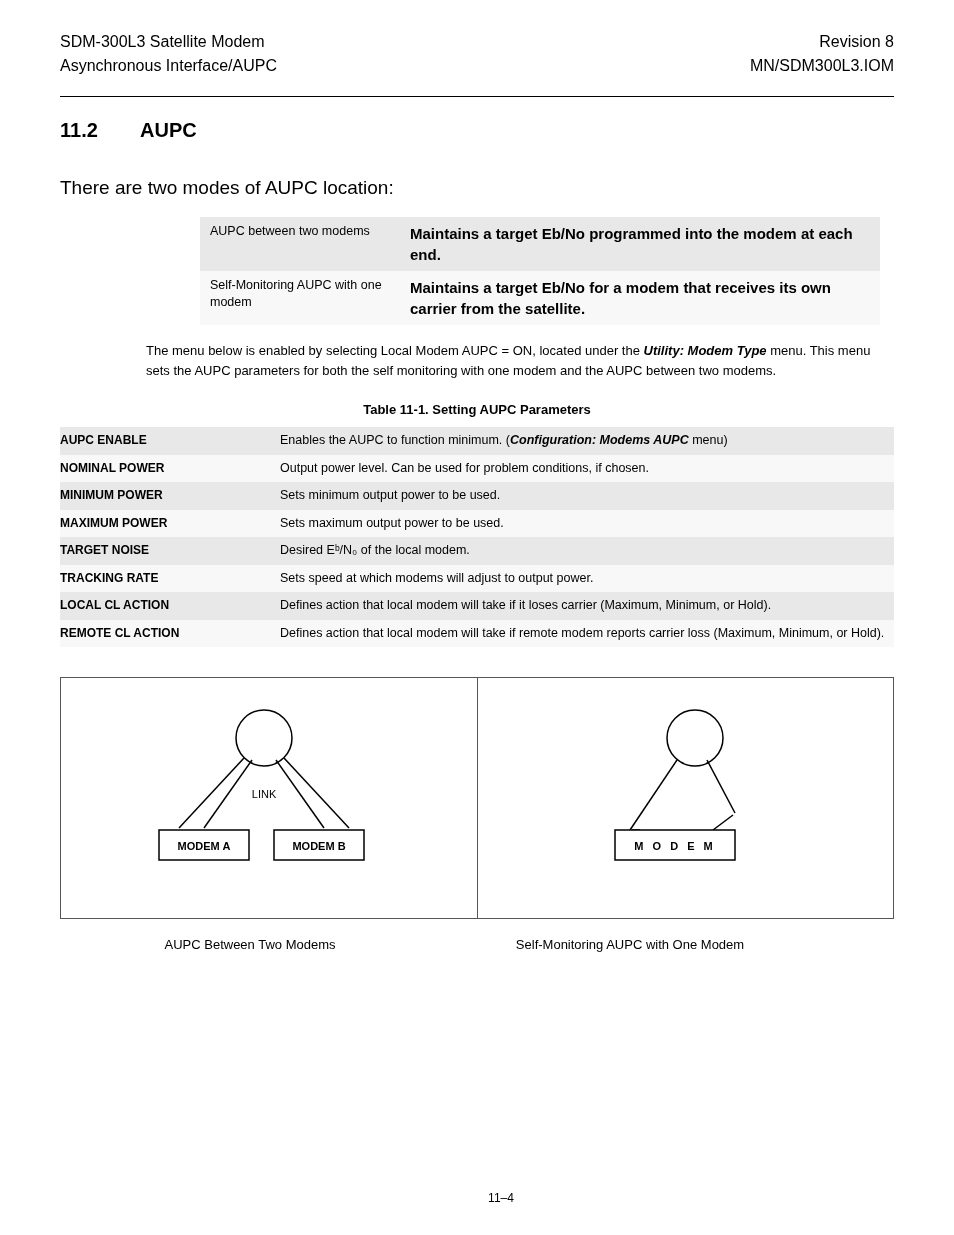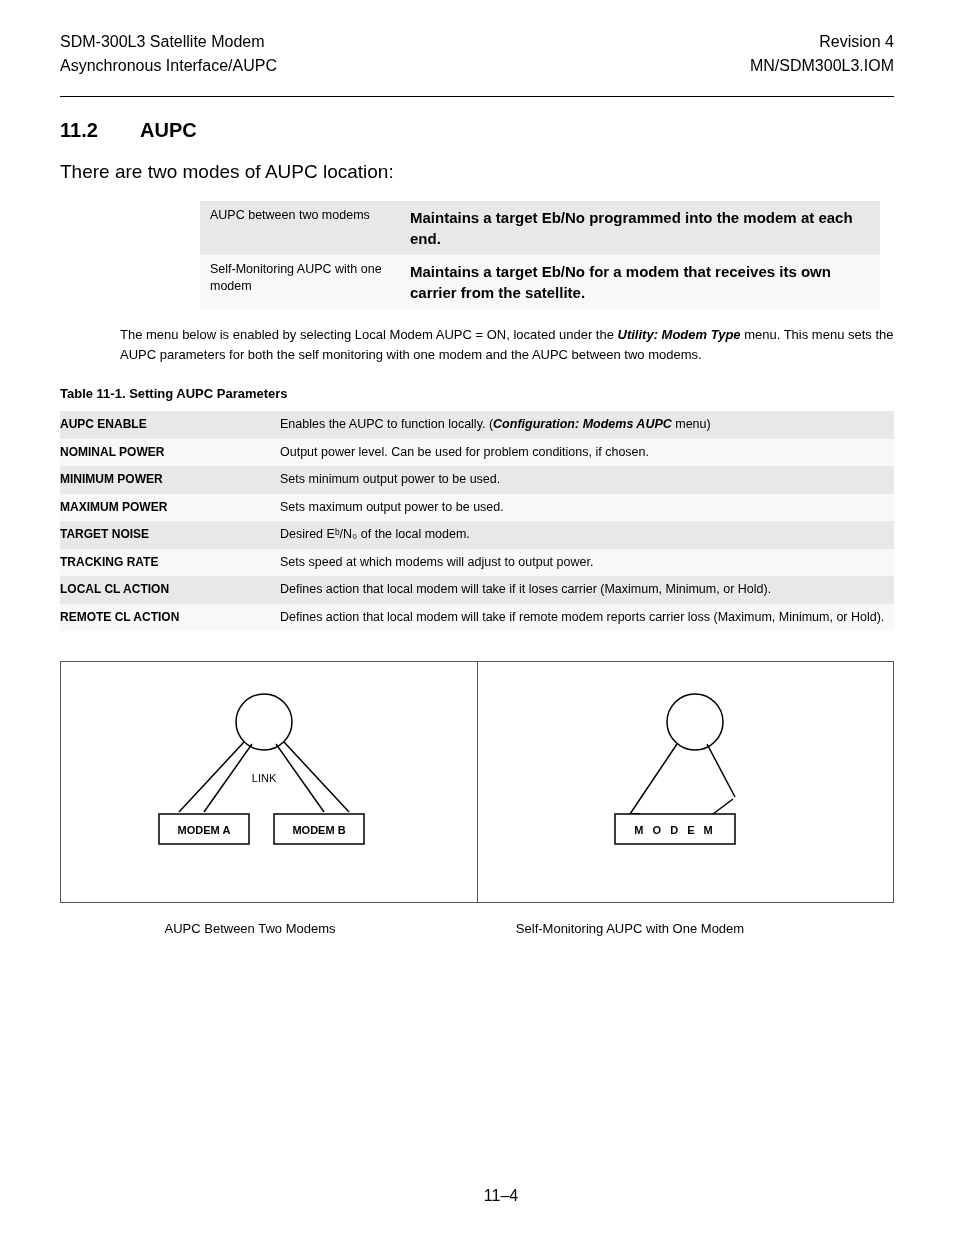--- a/index.html
+++ b/index.html
@@ -36,21 +36,21 @@
     .header-rule {
       border: none;
       border-top: 1.5px solid #000;
       margin-bottom: 22px;
     }
 
     
     .section-title {
       display: flex;
       align-items: baseline;
-      margin-bottom: 16px;
+      margin-bottom: 32px;
     }
     .section-number {
       font-size: 20px;
       font-weight: bold;
       margin-right: 30px;
       min-width: 50px;
     }
     .section-heading {
       font-size: 20px;
       font-weight: bold;
@@ -86,32 +86,33 @@
       width: 200px;
       font-weight: normal;
     }
     .mode-table td:last-child {
       font-weight: bold;
       font-size: 15px;
     }
 
     
     .body-para {
-      margin-left: 60px;
+      margin-left: 86px;
       margin-bottom: 10px;
       font-size: 13px;
       line-height: 1.6;
     }
     .body-para em {
       font-style: italic;
       font-weight: bold;
     }
 
     
     .table-title {
+      text-align: center;
       font-weight: bold;
       font-size: 13px;
       margin-top: 20px;
       margin-bottom: 10px;
     }
 
     
     .param-table {
       width: 100%;
       border-collapse: collapse;
@@ -183,41 +184,41 @@
       padding-top: 6px;
     }
 
     
     .page-footer {
       position: absolute;
       bottom: 30px;
       left: 0;
       right: 0;
       text-align: center;
-      font-size: 16px;
+      font-size: 12px;
       padding-left: 48px;
     }
 
     
     svg text {
       font-family: Arial, Helvetica, sans-serif;
     }
   </style>
 </head>
 <body>
 
 <div class="page-container">
 
   <div class="page-header">
     <div class="header-left">
       <div>SDM-300L3 Satellite Modem</div>
       <div>Asynchronous Interface/AUPC</div>
     </div>
     <div class="header-right">
-      <div>Revision 4</div>
+      <div>Revision 8</div>
       <div>MN/SDM300L3.IOM</div>
     </div>
   </div>
 
   <hr class="header-rule">
 
   <div class="section-title">
     <span class="section-number">11.2</span>
     <span class="section-heading">AUPC</span>
   </div>
@@ -242,21 +243,21 @@
     <em>Utility: Modem Type</em> menu. This menu sets the AUPC parameters for both the self
     monitoring with one modem and the AUPC between two modems.
   </div>
 
   <div class="table-title">Table 11-1.  Setting AUPC Parameters</div>
 
   <table class="param-table">
     <tbody id="param-table-body">
     <tr>
           <td>AUPC ENABLE</td>
-          <td><span>Enables the AUPC to function locally. (</span><b>Configuration: Modems AUPC</b><span> menu)</span></td>
+          <td><span>Enables the AUPC to function minimum. (</span><b>Configuration: Modems AUPC</b><span> menu)</span></td>
         </tr>
         <tr>
           <td>NOMINAL POWER</td>
           <td>Output power level. Can be used for problem conditions, if chosen.</td>
         </tr>
         <tr>
           <td>MINIMUM POWER</td>
           <td>Sets minimum output power to be used.</td>
         </tr>
         <tr>

